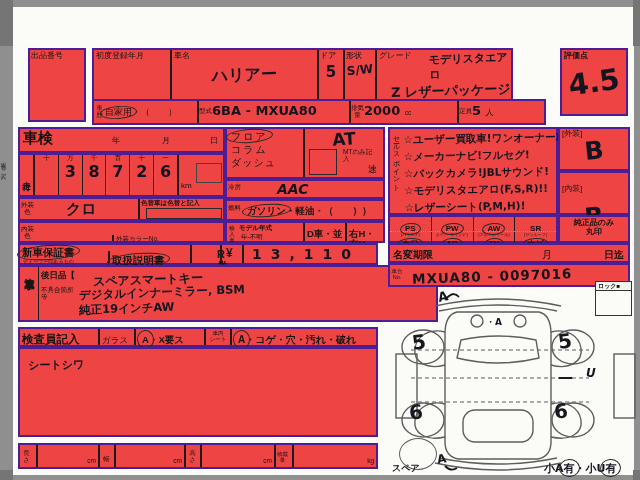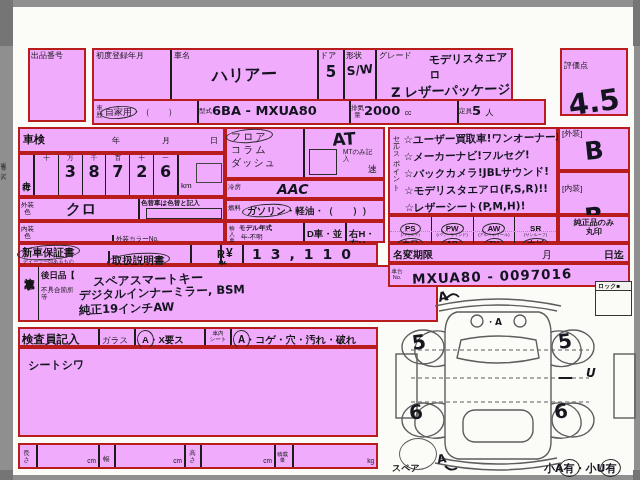--- a/index.html
+++ b/index.html
@@ -5,21 +5,21 @@
   html,body{margin:0;padding:0;}
   body{
     width:640px;height:480px;position:relative;overflow:hidden;
     background:#8f8f8f;
     font-family:"Liberation Sans","DejaVu Sans",sans-serif;
     color:#151515;
   }
   .corner{position:absolute;background:#757575;}
   .sheet{position:absolute;left:13px;top:7px;width:621px;height:468px;background:#fbfbf8;}
   .abs{position:absolute;box-sizing:border-box;}
-  .box{position:absolute;box-sizing:border-box;border:2px solid #b91c1c;background:#f0abfc;}
+  .box{position:absolute;box-sizing:border-box;border:2px solid #4c1d95;background:#ef4444;}
   .row{display:flex;height:100%;}
   .cell{position:relative;box-sizing:border-box;border-left:2px solid #1c1c1c;flex:none;}
   .cell:first-child{border-left:none;}
   .lbl{font-size:8px;line-height:1.1;color:#141414;}
   .tiny{font-size:6.5px;line-height:1.05;color:#141414;}
   .stack{display:inline-block;width:13px;font-size:6.5px;line-height:1.1;text-align:center;vertical-align:middle;}
   .vlab{writing-mode:vertical-rl;text-orientation:upright;letter-spacing:1px;}
   .hw{font-family:"DejaVu Sans",sans-serif;font-weight:700;color:#141420;}
   .rot{transform:rotate(-2deg);}
   .circled{position:relative;display:inline-block;}
@@ -86,26 +86,26 @@
       <span class="tiny">cc</span>
     </div>
     <div class="cell" style="flex:1;">
       <span class="stack">定員</span><span class="hw" style="font-size:13px;">5</span>
       <span class="lbl">人</span>
     </div>
   </div>
 </div>
 
 <div class="box" style="left:560px;top:48px;width:68px;height:68px;">
-  <div class="lbl" style="padding:12px 2px;">評価点</div>
+  <div class="lbl" style="padding:2px 2px;font-weight:bold;">評価点</div>
   <div class="hw" style="font-size:29px;text-align:center;transform:rotate(-8deg);margin-top:2px;">4.5</div>
 </div>
 
 <div class="box" style="left:18px;top:127px;width:207px;height:26px;">
-  <span class="hw" style="font-family:'Liberation Sans',sans-serif;font-weight:700;font-size:11px;color:#111;padding-left:3px;">車検</span>
+  <span class="hw" style="font-family:'Liberation Sans',sans-serif;font-weight:700;font-size:15px;color:#111;padding-left:3px;">車検</span>
   <span class="lbl" style="position:absolute;left:92px;top:8px;">年</span>
   <span class="lbl" style="position:absolute;left:142px;top:8px;">月</span>
   <span class="lbl" style="position:absolute;left:190px;top:8px;">日</span>
 </div>
 
 <div class="box" style="left:18px;top:153px;width:207px;height:44px;">
   <div class="row">
     <div class="cell vlab" style="width:13px;font-size:8.5px;font-weight:700;text-align:center;">走行</div>
     <div class="cell" style="width:144px;display:flex;">
       <div class="dcell">

